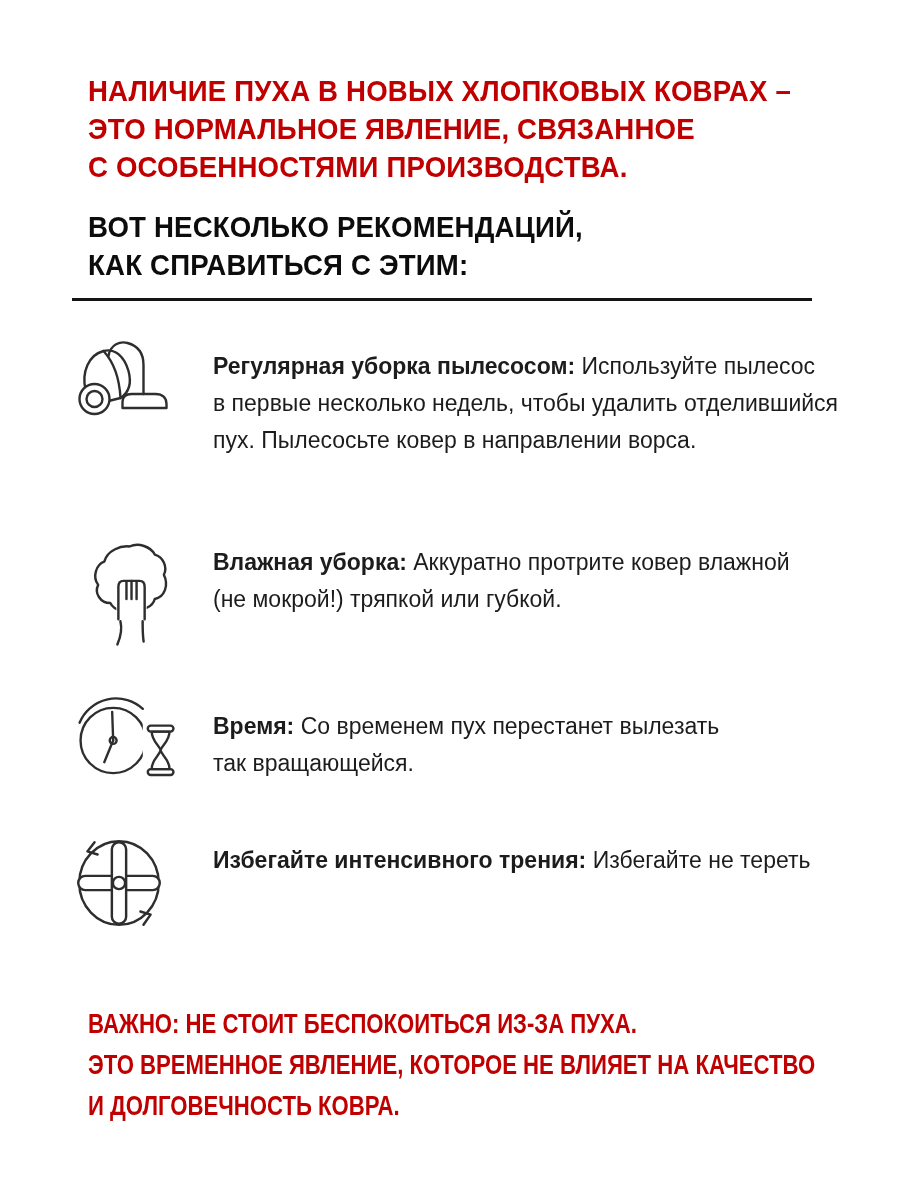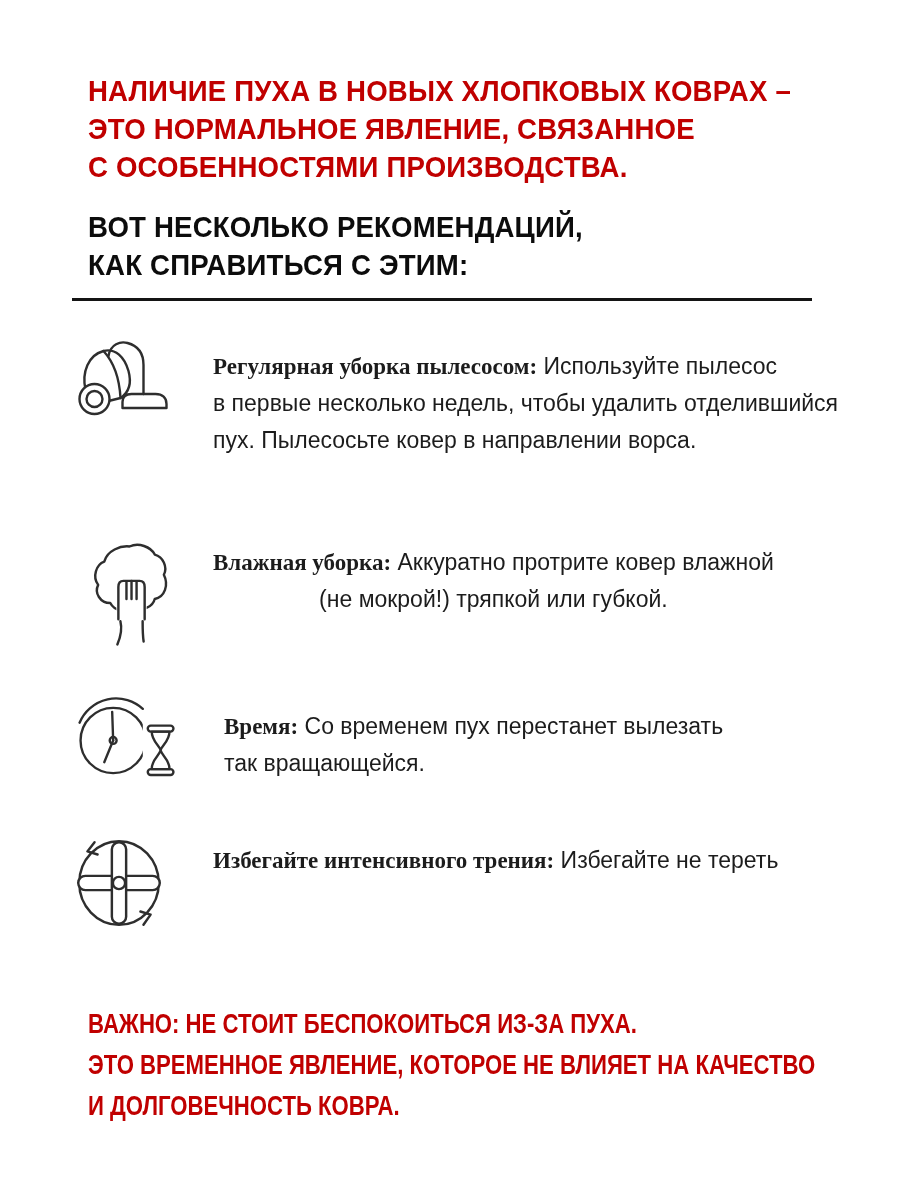--- a/index.html
+++ b/index.html
@@ -35,21 +35,21 @@
     left: 72px; top: 298px;
     width: 740px; height: 3px;
     background: #141414;
   }
   .item-text {
     left: 213px;
     font-size: 23px; line-height: 37px;
     color: var(--ink);
     white-space: nowrap;
   }
-  .item-text b { font-weight: 700; font-family: Liberation Serif, serif; }
+  .item-text b { font-weight: 700; }
   .icon-box svg { display: block; width: 100%; height: 100%; }
   .icon-box path, .icon-box circle, .icon-box ellipse, .icon-box rect, .icon-box line {
     stroke: var(--stroke); stroke-width: 2.4; fill: none;
     stroke-linecap: round; stroke-linejoin: round;
   }
   .icon-box .wfill { fill: #ffffff; }
   .icon-box .nofill { fill: none; }
   #footer {
     left: 88px; top: 1004px;
     font-size: 27px; line-height: 41px;
@@ -97,39 +97,39 @@
     <path class="nofill" d="M47,6 C56,2 68,6 72,14 C80,16 85,26 81,34 C86,44 82,56 72,58 C70,66 60,70 52,66 C44,72 32,70 28,62 C18,62 12,52 16,44 C10,36 14,24 22,21 C25,10 38,5 47,6 Z"></path>
     <path class="wfill" style="stroke:none" d="M34,80 L34,46 Q34,38 40,38 L58,38 Q64,38 64,46 L64,80 Q49,90 34,80 Z"></path>
     <path class="nofill" d="M36,78 L36,46 Q36,40 41,40 L57,40 Q62,40 62,46 L62,78"></path>
     <path class="nofill" d="M44,58 L44,41"></path>
     <path class="nofill" d="M49,58 L49,40"></path>
     <path class="nofill" d="M54,58 L54,41"></path>
     <path class="nofill" d="M38,80 C40,88 38,96 35,103"></path>
     <path class="nofill" d="M60,80 C60,88 60,94 61,100"></path>
   </svg>
 </div>
-<div class="abs item-text" style="top:544px;text-align:center;">
+<div class="abs item-text" style="top:544px;">
   <div><b>Влажная уборка:</b> <span>Аккуратно протрите ковер влажной</span></div>
   <div>(не мокрой!) тряпкой или губкой.</div>
 </div>
 
 <div class="abs icon-box" style="left:70px; top:696px; width:114px; height:84px;">
   <svg viewBox="0 0 112 85">
     <path class="nofill" d="M8,27 A40,40 0 0 1 72,13"></path>
     <circle class="nofill" cx="42" cy="45" r="33"></circle>
     <path class="nofill" d="M42,45 L41,16"></path>
     <path class="nofill" d="M42,45 L33,67"></path>
     <circle class="nofill" cx="42" cy="45" r="3.5"></circle>
     <rect class="wfill" style="stroke:none" x="72" y="27" width="38" height="56"></rect>
     <rect class="nofill" x="77" y="30" width="26" height="6" rx="3"></rect>
     <rect class="nofill" x="77" y="74" width="26" height="6" rx="3"></rect>
     <path class="nofill" d="M81,36 L99,36 C99,46 91,50 90,55 C91,60 99,64 99,74 L81,74 C81,64 89,60 90,55 C89,50 81,46 81,36 Z"></path>
   </svg>
 </div>
-<div class="abs item-text" style="top:708px;margin-left:11px;">
+<div class="abs item-text" style="top:708px;">
   <div><b>Время:</b> <span>Со временем пух перестанет вылезать</span></div>
   <div>так вращающейся.</div>
 </div>
 
 <div class="abs icon-box" style="left:66px; top:834px; width:106px; height:98px;">
   <svg viewBox="0 0 104 96">
     <ellipse class="nofill" cx="52" cy="48" rx="39" ry="41"></ellipse>
     <path class="nofill" d="M28,8 L21,17 L31,20"></path>
     <path class="nofill" d="M76,89 L83,79 L73,76"></path>
     <rect class="wfill" x="12" y="41" width="80" height="14" rx="7"></rect>

